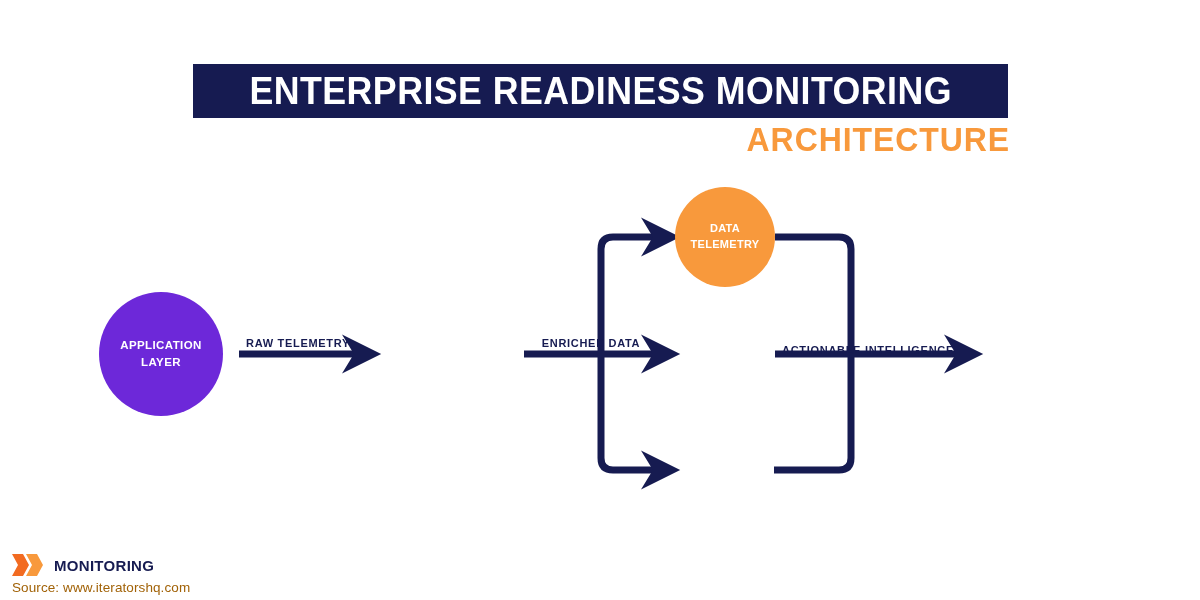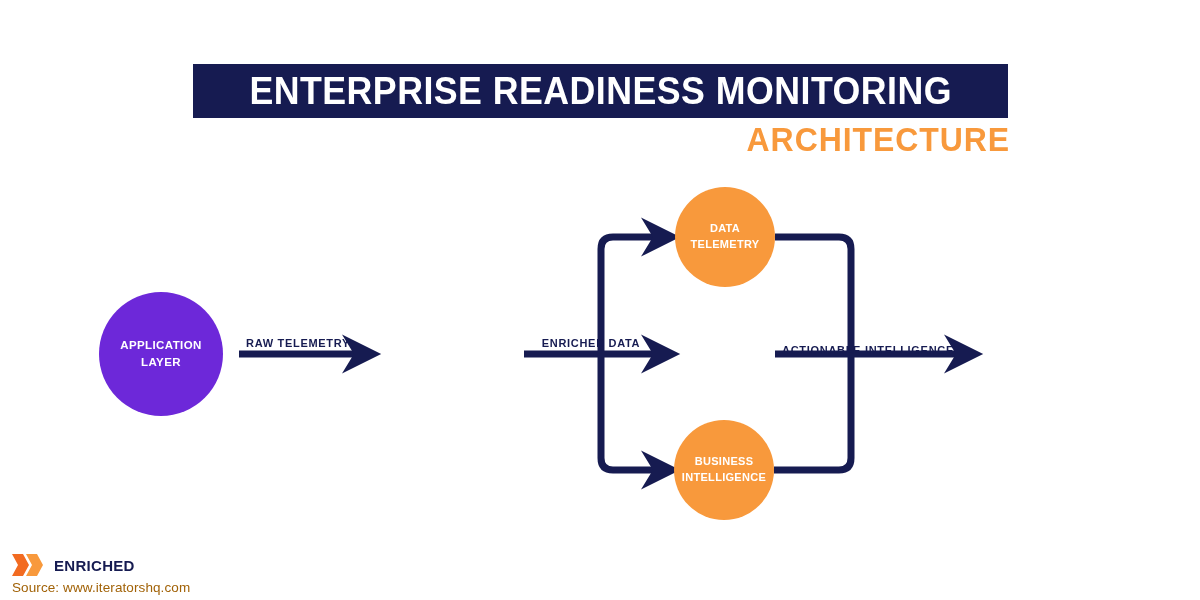--- a/index.html
+++ b/index.html
@@ -162,35 +162,31 @@
     <span>LAYER</span>
   </div>
 
 
   <div class="node node-orange node-md" style="left:675px; top:187px;">
     <span>DATA</span>
     <span>TELEMETRY</span>
   </div>
 
 
-  <div class="node node-orange node-md" style="left:674px; top:420px;">
-    <span>BUSINESS</span>
-    <span>INTELLIGENCE</span>
-  </div>
 
 
   <div class="edge-label" style="left:240px; top:337px; width:116px;">RAW TELEMETRY</div>
 
   <div class="edge-label" style="left:524px; top:337px; width:134px;">ENRICHED DATA</div>
 
   <div class="edge-label" style="left:778px; top:344px; width:180px;">ACTIONABLE INTELLIGENCE</div>
 
   <div id="footer-logo">
     <svg id="logo-mark" width="34" height="22" viewBox="0 0 34 22" xmlns="http://www.w3.org/2000/svg">
       <path d="M0,0 L11,0 L17,11 L11,22 L0,22 L6,11 Z" fill="#F26B21"></path>
       <path d="M14,0 L25,0 L31,11 L25,22 L14,22 L20,11 Z" fill="#F8993C"></path>
     </svg>
-    <span id="logo-word">ENRICHED</span>
+    <span id="logo-word">MONITORING</span>
   </div>
 
   <div id="source-line">Source: www.iteratorshq.com</div>
 
 </div>
 
 </body></html>

